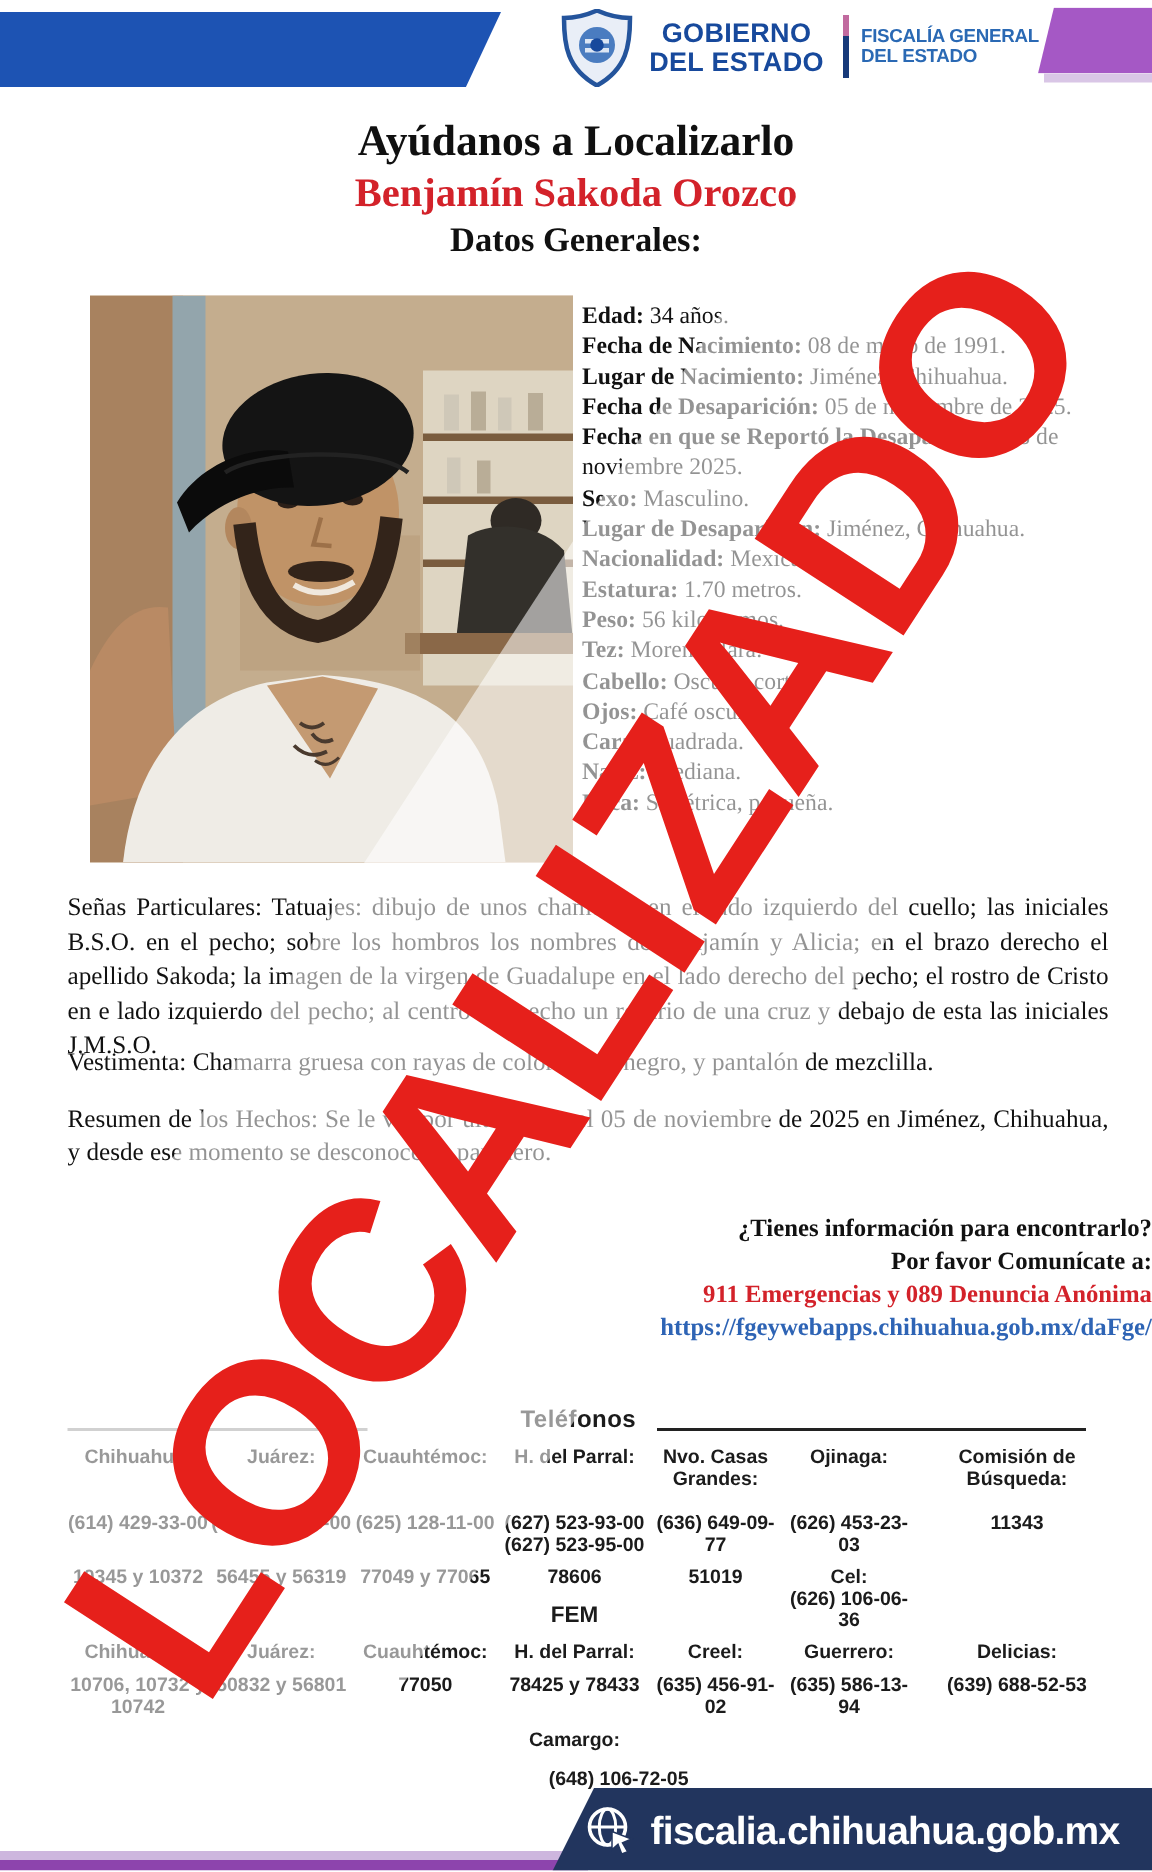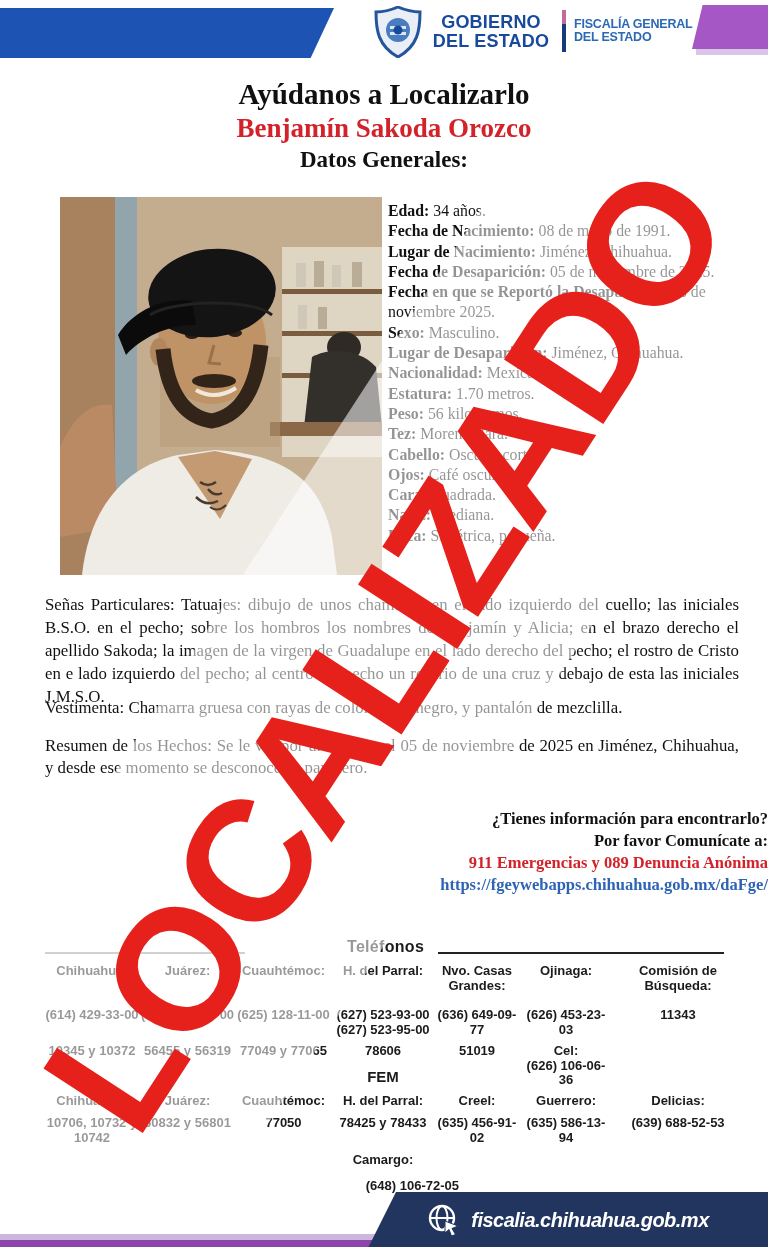--- a/index.html
+++ b/index.html
@@ -72,22 +72,22 @@
          display:flex;align-items:center;justify-content:center;z-index:40;}
   .stamp span{font-family:"Liberation Sans",sans-serif;font-weight:bold;font-size:172px;
               letter-spacing:-3px;color:#e6201b;white-space:nowrap;}
 
   
   .strip-light{position:absolute;left:0;top:1234px;width:392px;height:6px;background:#cdb6de;z-index:55;}
   .strip-purple{position:absolute;left:0;top:1240px;width:392px;height:8px;background:#8d44ad;z-index:55;}
   .footer{position:absolute;left:368px;top:1192px;width:400px;height:56px;background:#22355e;
           clip-path:polygon(7% 0,100% 0,100% 100%,0 100%);
           display:flex;align-items:center;justify-content:center;gap:10px;z-index:60;}
-  .footer .url{font-family:"Liberation Sans",sans-serif;font-style:italic;font-weight:bold;
-               color:#fff;font-size:20px;letter-spacing:-.5px;}
+  .footer .url{font-family:"Liberation Sans",sans-serif;font-weight:bold;
+               color:#fff;font-size:26px;letter-spacing:-.5px;}
 </style>
 </head>
 <body>
 
 <div class="page">
 
   <div class="banner-left"></div>
 
   <div class="shield">
     <svg width="48" height="52" viewBox="0 0 48 52">

